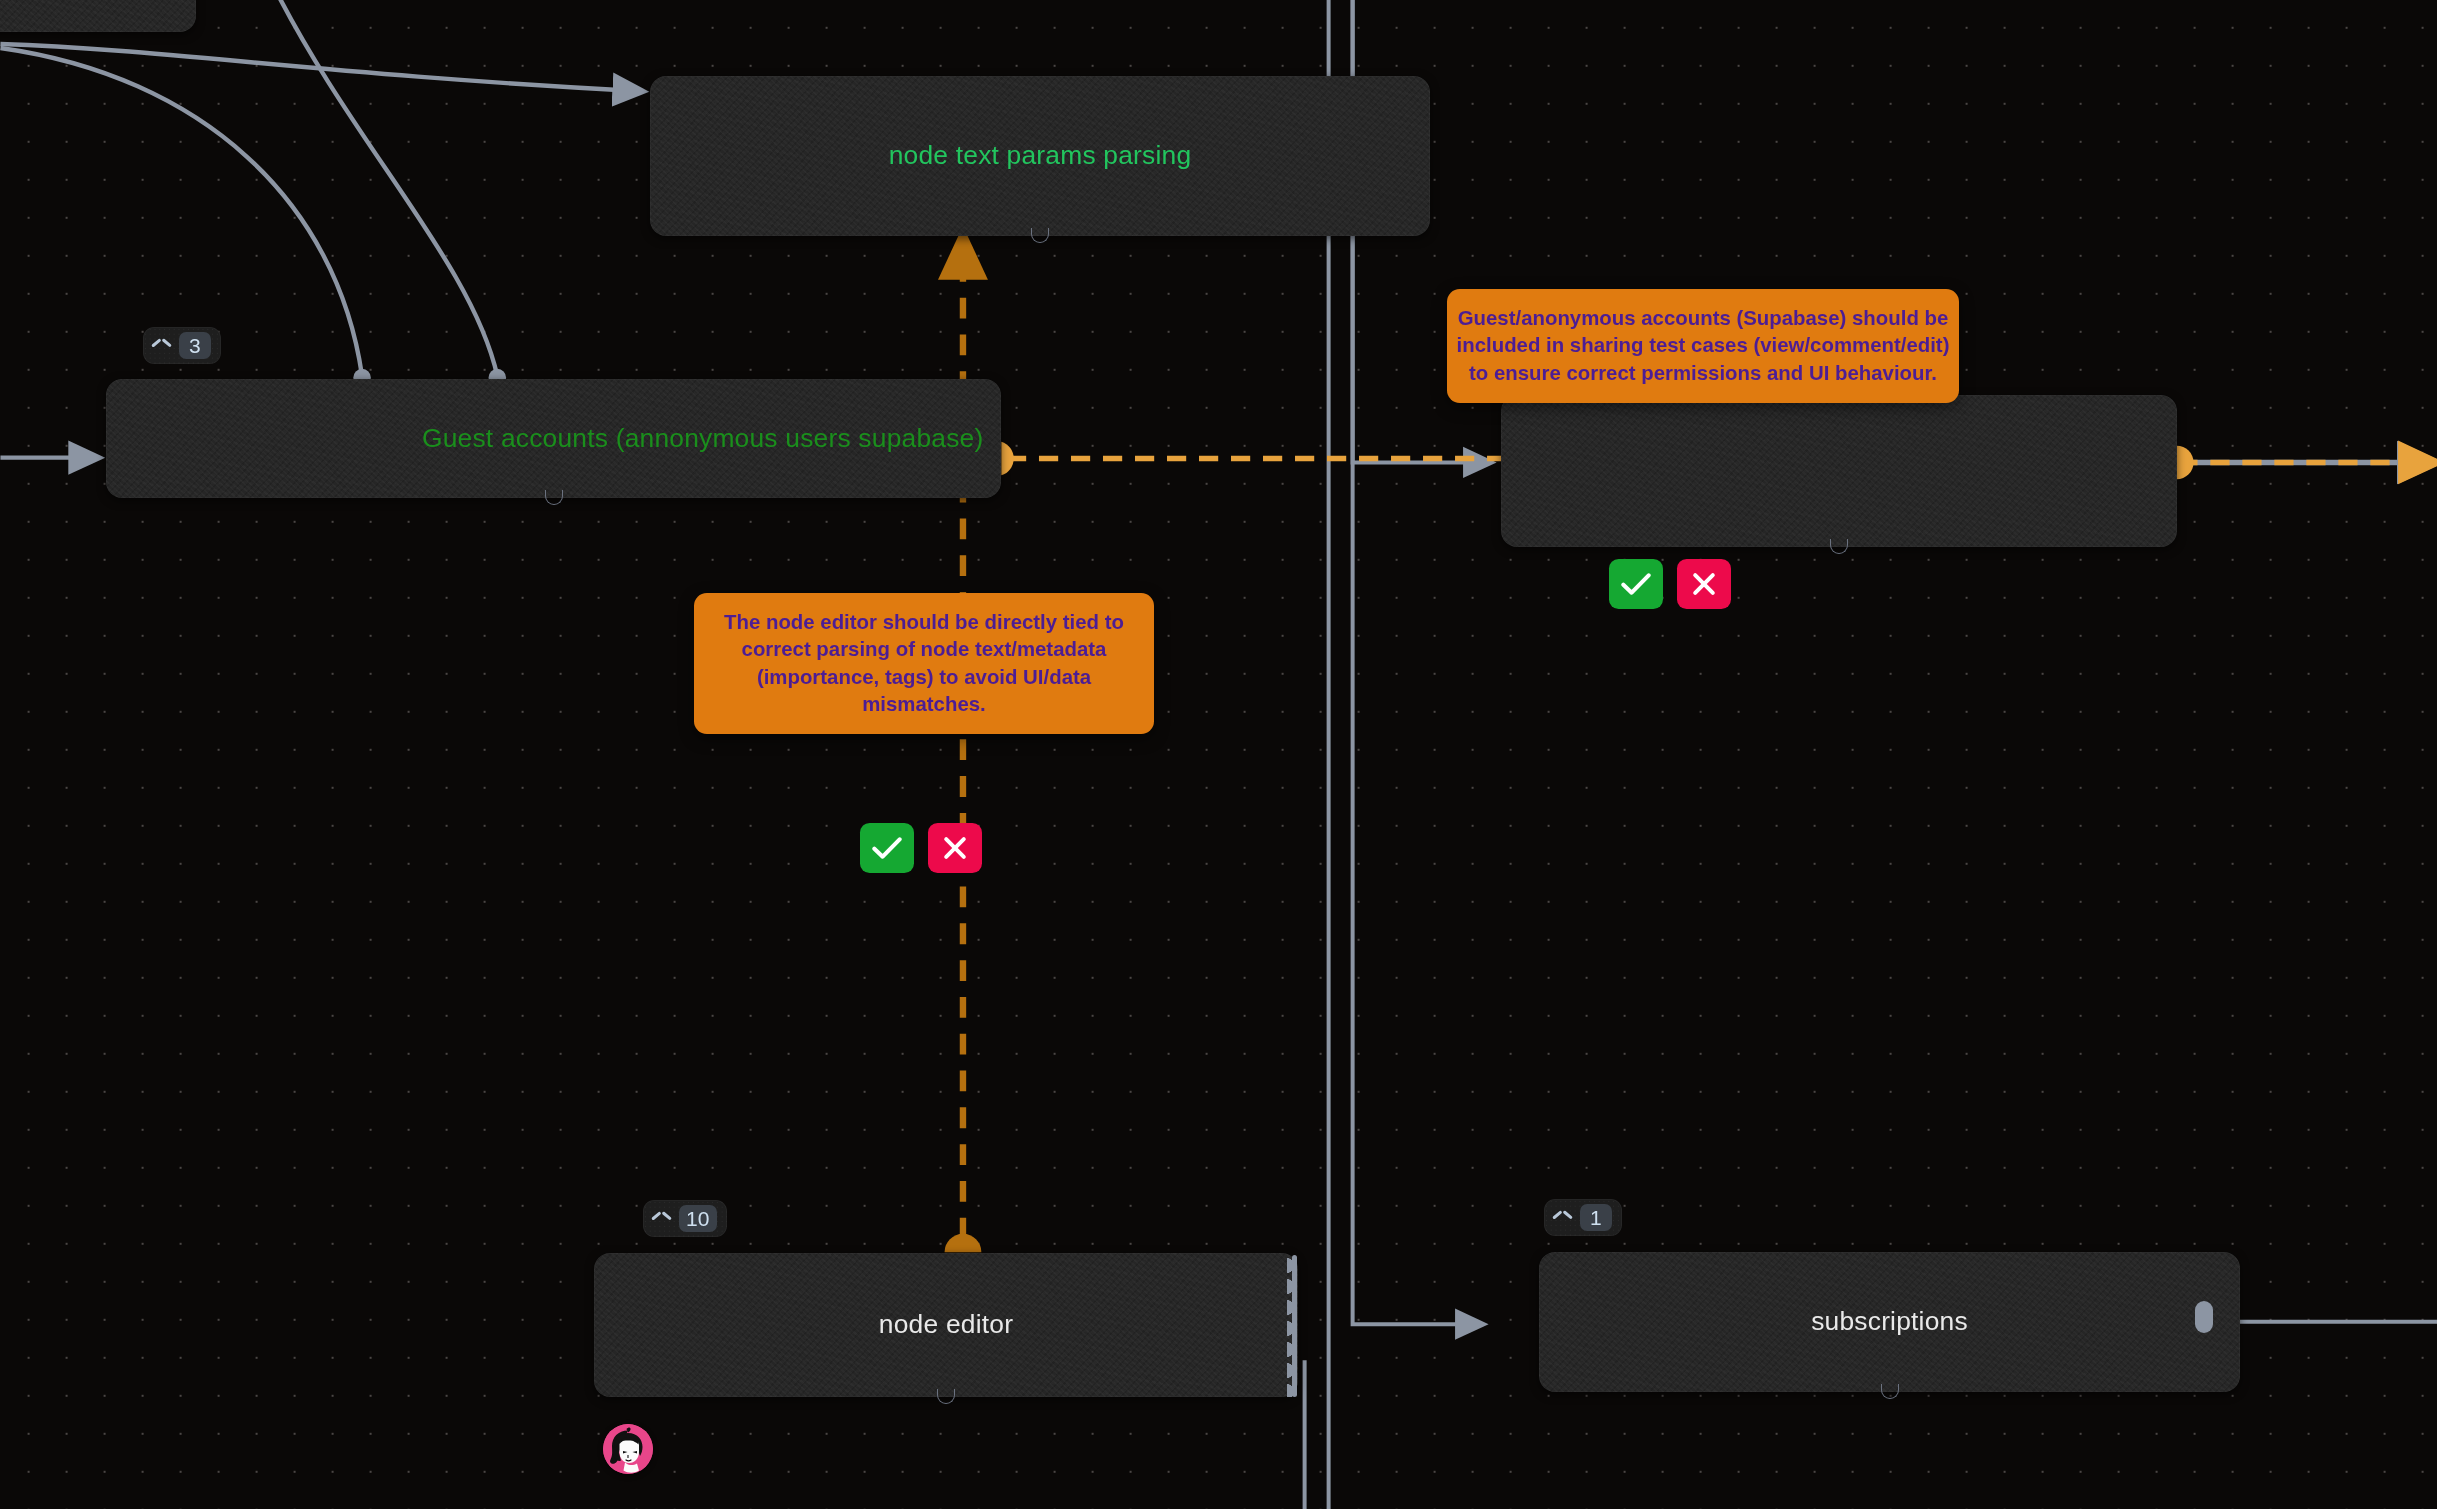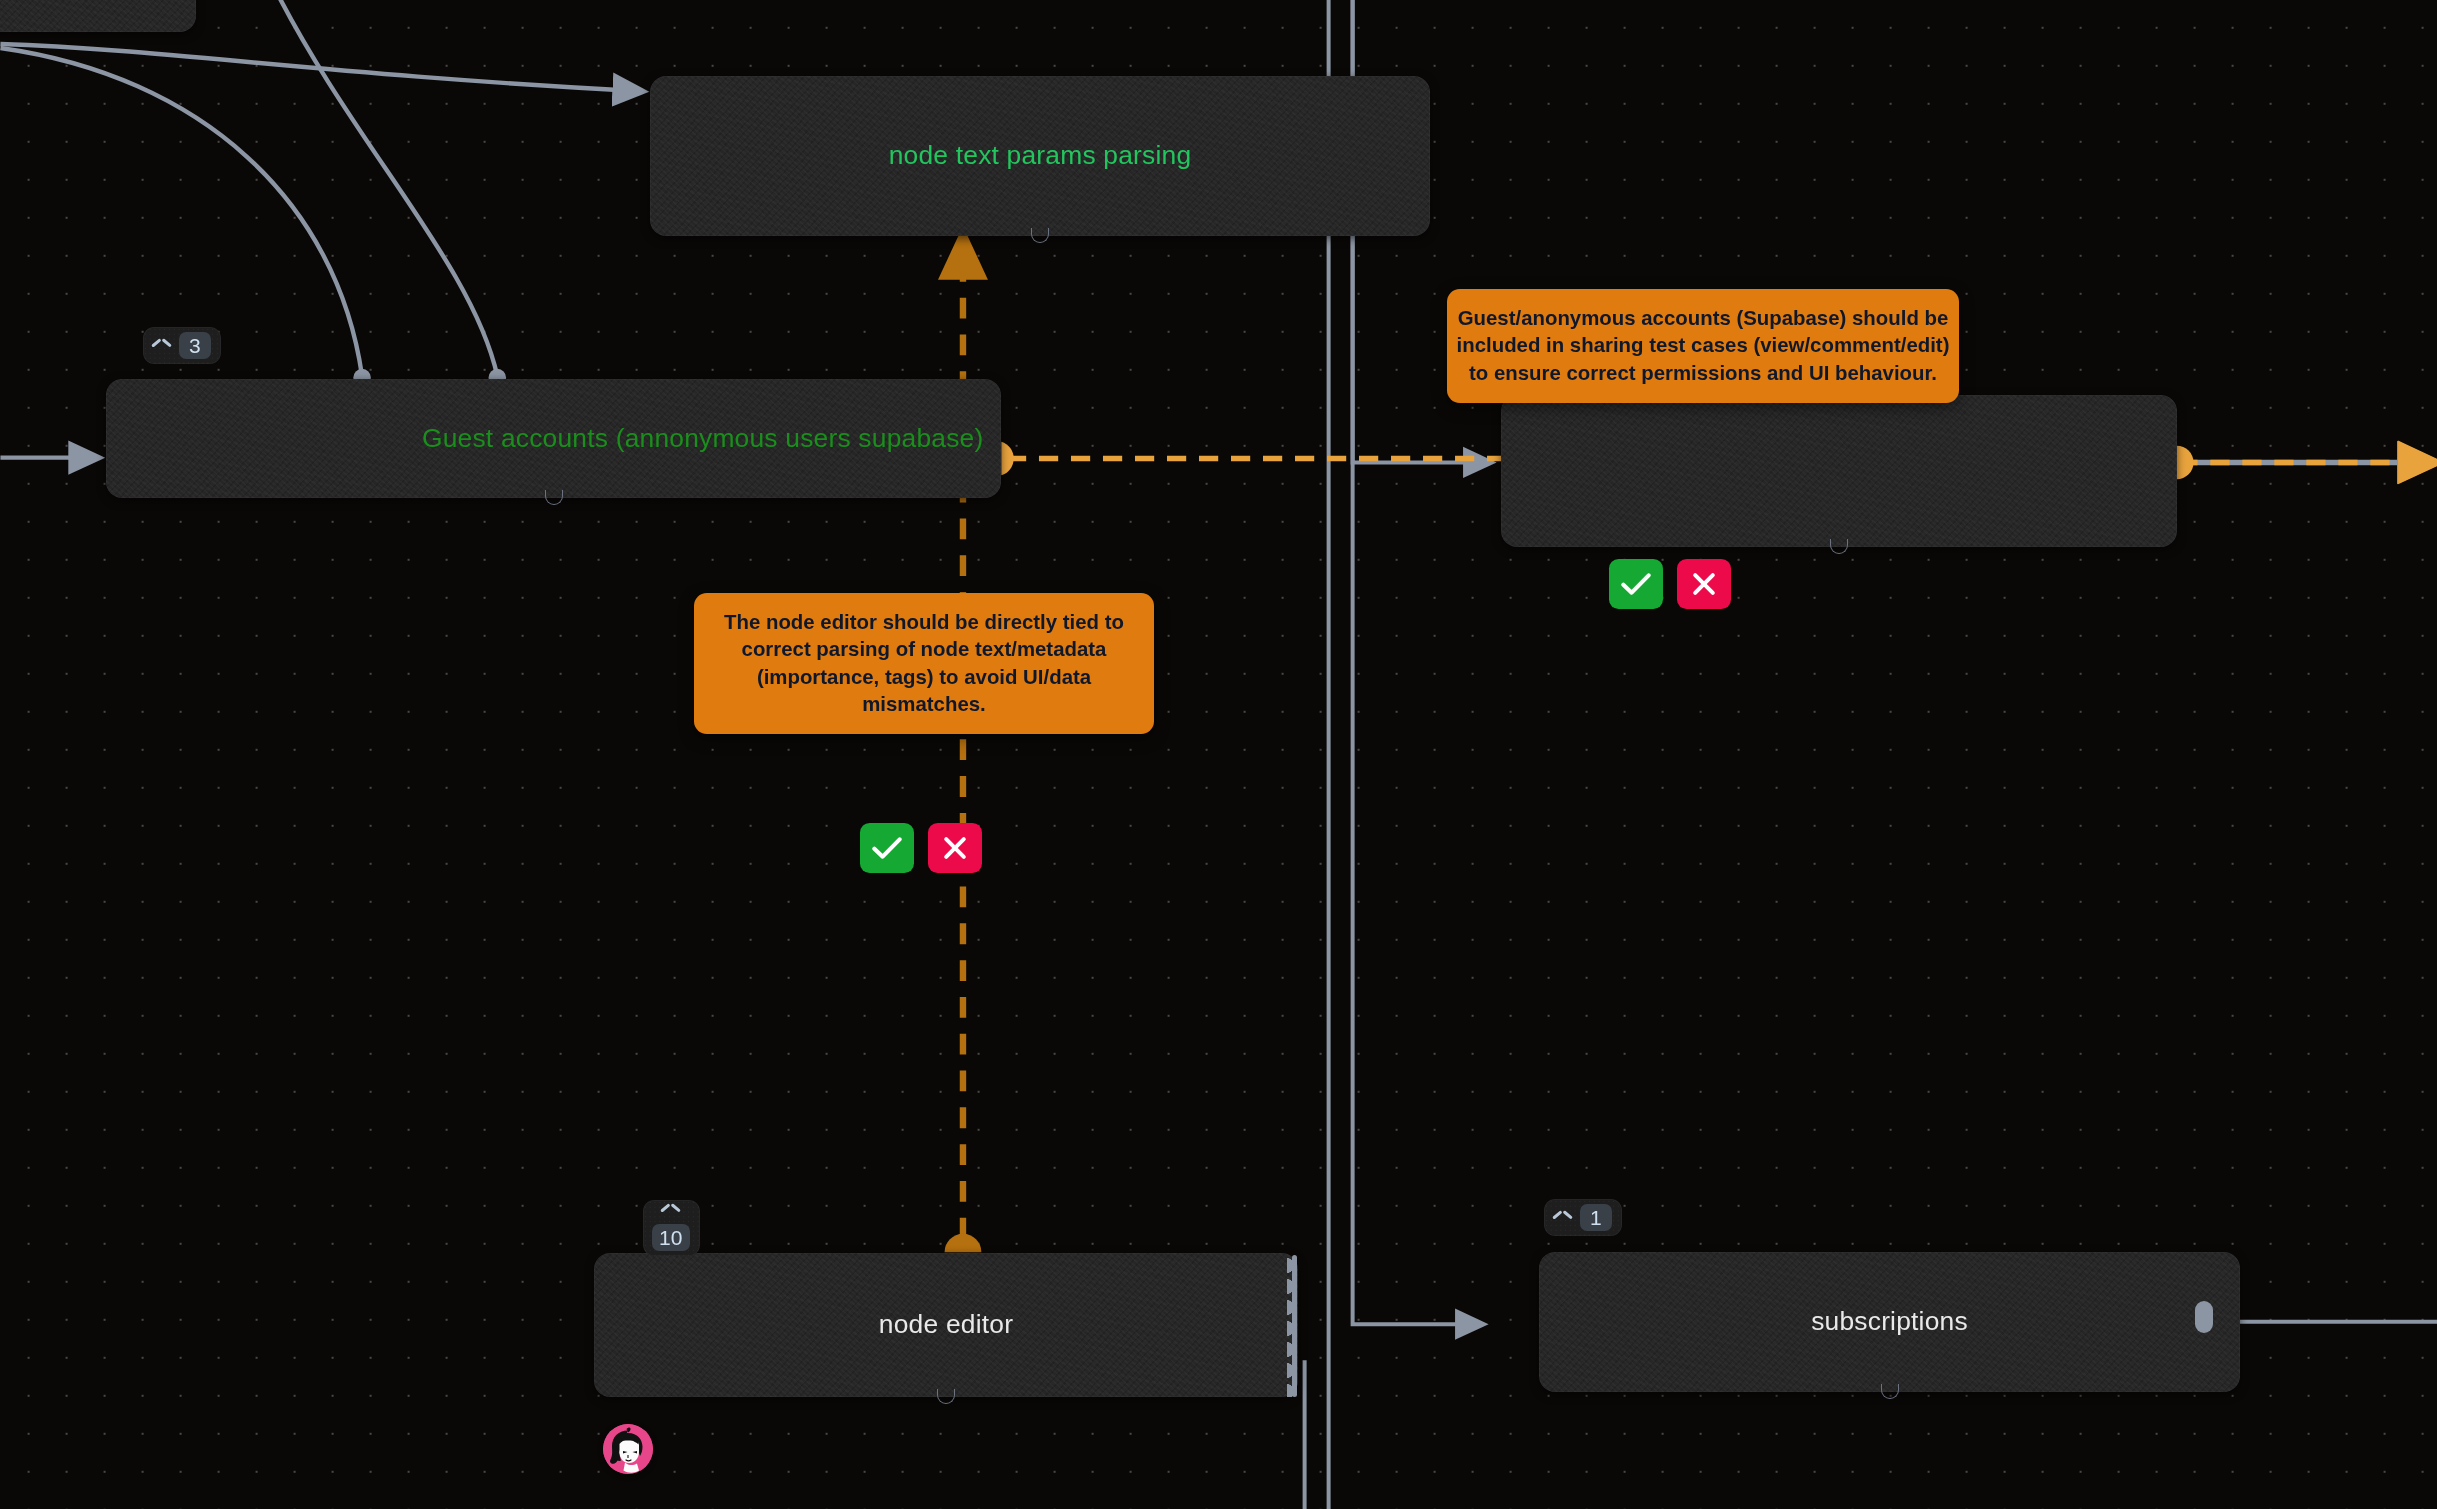--- a/index.html
+++ b/index.html
@@ -74,21 +74,21 @@
     border-radius:7.2px;background:#3a4048;
     color:#cfe0f0;font-size:21px;line-height:27px;text-align:center;
     font-family:"Liberation Sans",sans-serif;
   }
 
   
   .tip{
     position:absolute;
     background:#e07b10;
     border-radius:12.8px;
-    color:#0f172a;
+    color:#4c1d95;
     font-size:20.4px;
     font-weight:bold;
     line-height:1.34;
     text-align:center;
     padding:16px 3px;
     box-sizing:border-box;
     box-shadow:0 4.8px 14.4px rgba(0,0,0,.45);
   }
   .tip-actions{position:absolute;display:flex;gap:14.4px;}
   .act{
@@ -200,21 +200,21 @@
     <span class="node-label">subscriptions</span>
     <span class="port-b"></span>
   </div>
   <div style="position:absolute;left:2195px;top:1301px;width:17.6px;height:32px;border-radius:9.6px;background:#8c95a3;"></div>
 
   <div class="badge" style="left:143px;top:327px;">
     <span class="chev"></span>
     <span class="count">3</span>
   </div>
 
-  <div class="badge" style="left:643px;top:1200px;flex-direction:column;">
+  <div class="badge" style="left:643px;top:1200px;">
     <span class="chev"></span>
     <span class="count">10</span>
   </div>
 
   <div class="badge" style="left:1544px;top:1199px;">
     <span class="chev"></span>
     <span class="count">1</span>
   </div>
 
   <div class="tip" style="left:1447px;top:289px;width:512px;">

